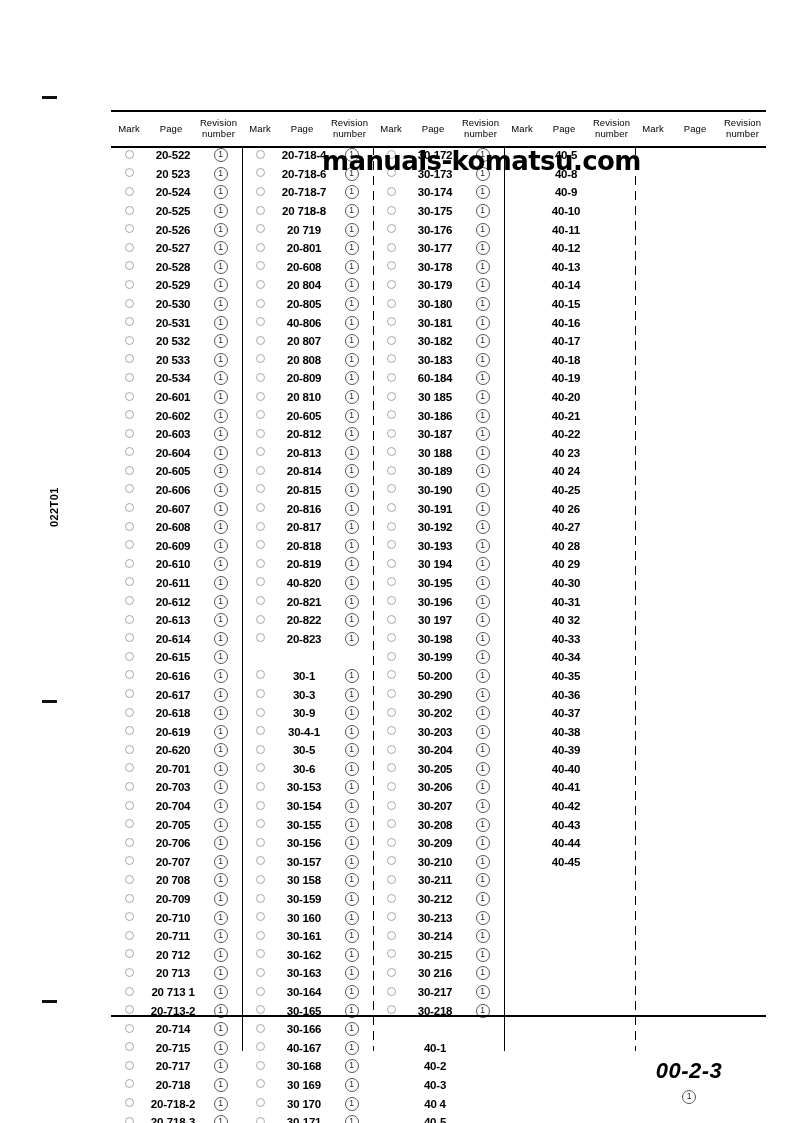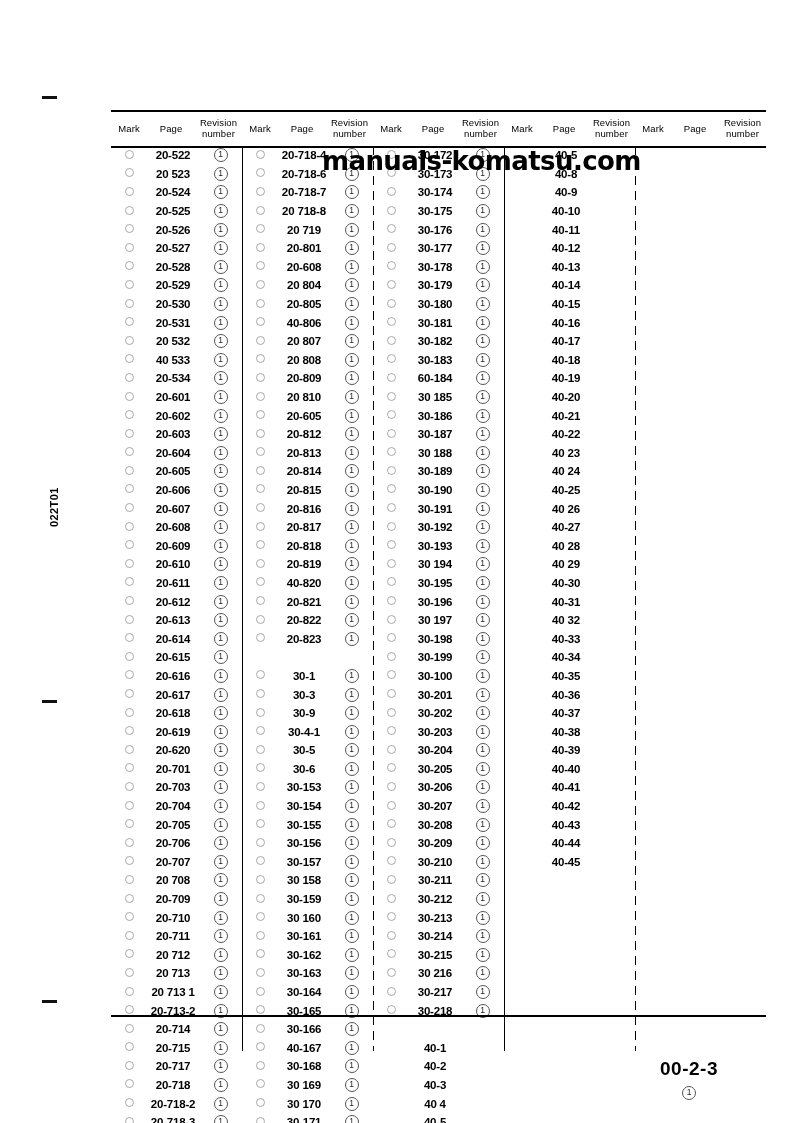--- a/index.html
+++ b/index.html
@@ -109,21 +109,21 @@
     position:absolute;left:322px;top:146px;
     font-size:26px;font-weight:bold;letter-spacing:-.6px;
     color:#000;white-space:nowrap;
     font-family:"DejaVu Sans",sans-serif;
   }
 
   
   .footer{
     position:absolute;right:42px;top:1058px;text-align:center;width:120px;
   }
-  .footer .pno{font-size:19px;font-weight:bold;letter-spacing:.5px;}
+  .footer .pno{font-size:22px;font-weight:bold;letter-spacing:.5px;font-style:italic;}
   .footer .rev{margin-top:3px;}
 </style>
 </head>
 <body>
 
 <div class="page">
 
   <div class="tick t1"></div>
   <div class="tick t2"></div>
   <div class="tick t3"></div>
@@ -216,21 +216,21 @@
             <div class="p">20-531</div>
             <div class="r"><span class="circ">1</span></div>
           </div>
           <div class="row">
             <div class="m"><span class="dotmark"></span></div>
             <div class="p">20 532</div>
             <div class="r"><span class="circ">1</span></div>
           </div>
           <div class="row">
             <div class="m"><span class="dotmark"></span></div>
-            <div class="p">40 533</div>
+            <div class="p">20 533</div>
             <div class="r"><span class="circ">1</span></div>
           </div>
           <div class="row">
             <div class="m"><span class="dotmark"></span></div>
             <div class="p">20-534</div>
             <div class="r"><span class="circ">1</span></div>
           </div>
           <div class="row">
             <div class="m"><span class="dotmark"></span></div>
             <div class="p">20-601</div>
@@ -835,26 +835,26 @@
             <div class="p">30-198</div>
             <div class="r"><span class="circ">1</span></div>
           </div>
           <div class="row">
             <div class="m"><span class="dotmark"></span></div>
             <div class="p">30-199</div>
             <div class="r"><span class="circ">1</span></div>
           </div>
           <div class="row">
             <div class="m"><span class="dotmark"></span></div>
-            <div class="p">30-100</div>
-            <div class="r"><span class="circ">1</span></div>
-          </div>
-          <div class="row">
-            <div class="m"><span class="dotmark"></span></div>
-            <div class="p">30-201</div>
+            <div class="p">50-200</div>
+            <div class="r"><span class="circ">1</span></div>
+          </div>
+          <div class="row">
+            <div class="m"><span class="dotmark"></span></div>
+            <div class="p">30-290</div>
             <div class="r"><span class="circ">1</span></div>
           </div>
           <div class="row">
             <div class="m"><span class="dotmark"></span></div>
             <div class="p">30-202</div>
             <div class="r"><span class="circ">1</span></div>
           </div>
           <div class="row">
             <div class="m"><span class="dotmark"></span></div>
             <div class="p">30-203</div>

